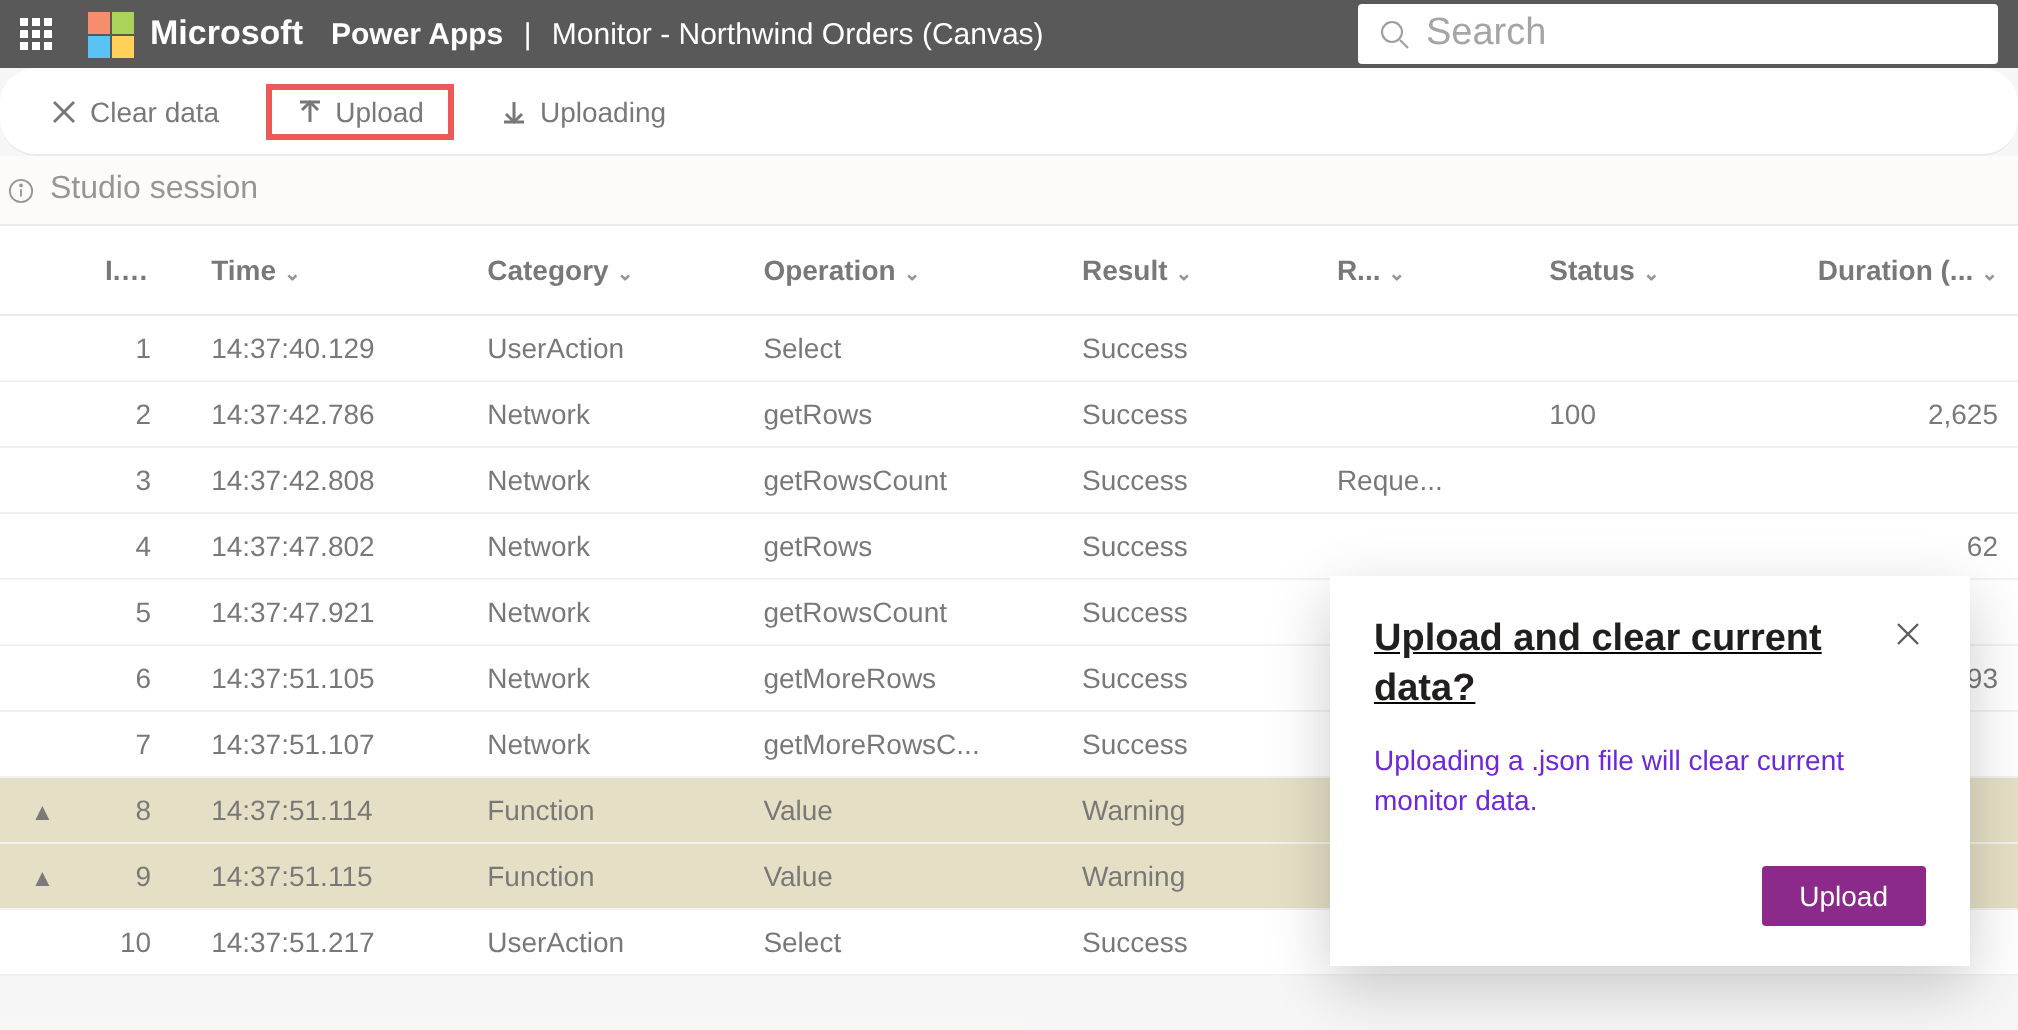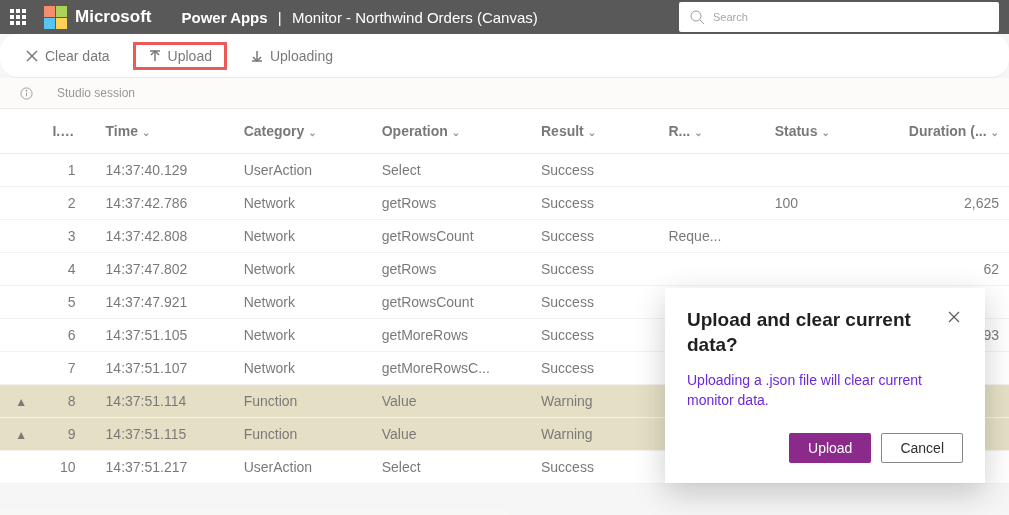--- a/index.html
+++ b/index.html
@@ -73,21 +73,21 @@
     }
     .search-box svg {
       width: 16px;
       height: 16px;
       stroke: #666;
       fill: none;
     }
     .search-box input {
       border: none;
       outline: none;
-      font-size: 11px;
+      font-size: 19px;
       margin-left: 8px;
       flex: 1;
       color: #333;
     }
     .toolbar {
       background: #fff;
       height: 44px;
       display: flex;
       align-items: center;
       padding: 0 20px;
@@ -110,25 +110,25 @@
       stroke: #323130;
       fill: none;
       stroke-width: 1.5;
     }
     .upload-hl {
       border: 3px solid #e20000;
       padding: 3px 12px;
     }
     .session-bar {
       background: #faf9f8;
-      padding: 8px 20px;
-      display: flex;
-      align-items: center;
-      gap: 24px;
-      font-size: 12px;
+      padding: 8px 4px;
+      display: flex;
+      align-items: center;
+      gap: 8px;
+      font-size: 16px;
       color: #605e5c;
       border-bottom: 1px solid #e1dfdd;
     }
     .session-bar svg {
       width: 13px;
       height: 13px;
       stroke: #605e5c;
       fill: none;
     }
     .table-wrap {
@@ -196,20 +196,21 @@
       width: 320px;
       background: #fff;
       box-shadow: 0 10px 30px rgba(0,0,0,0.2);
       padding: 20px 22px;
       z-index: 10;
     }
     .dialog-head {
       display: flex;
       justify-content: space-between;
       align-items: flex-start;
+      text-decoration: underline;
     }
     .dialog-title {
       font-size: 19px;
       font-weight: 600;
       color: #201f1e;
       line-height: 1.3;
       max-width: 240px;
     }
     .dialog-close {
       cursor: pointer;
@@ -263,21 +264,21 @@
   </div>
   <div class="ms-logo">
     <div class="ms-logo-squares">
       <span></span>
         <span></span>
         <span></span>
         <span></span>
     </div>
     <span class="ms-logo-text">Microsoft</span>
   </div>
-  <div class="top-title" style="margin-left: 30px;">
+  <div class="top-title" style="margin-left: 14px;">
     <span class="app">Power Apps</span>
     <span style="margin:0 6px;">|</span>
     <span>Monitor - Northwind Orders (Canvas)</span>
   </div>
   <div class="search-box">
     <svg viewBox="0 0 16 16">
         <circle cx="7" cy="7" r="5"></circle>
         <line x1="11" y1="11" x2="15" y2="15"></line>
       </svg>
     <input type="text" placeholder="Search" style="">
@@ -457,15 +458,14 @@
     <div class="dialog-close">
       <svg width="14" height="14" viewBox="0 0 14 14" stroke="#605e5c" stroke-width="1.2">
           <line x1="2" y1="2" x2="12" y2="12"></line>
           <line x1="12" y1="2" x2="2" y2="12"></line>
         </svg>
     </div>
   </div>
   <div class="dialog-body">Uploading a .json file will clear current monitor data.</div>
   <div class="dialog-actions">
     <button class="btn btn-primary">Upload</button>
-    <button class="btn btn-secondary">Cancel</button>
   </div>
 </div>
 
 </body></html>

